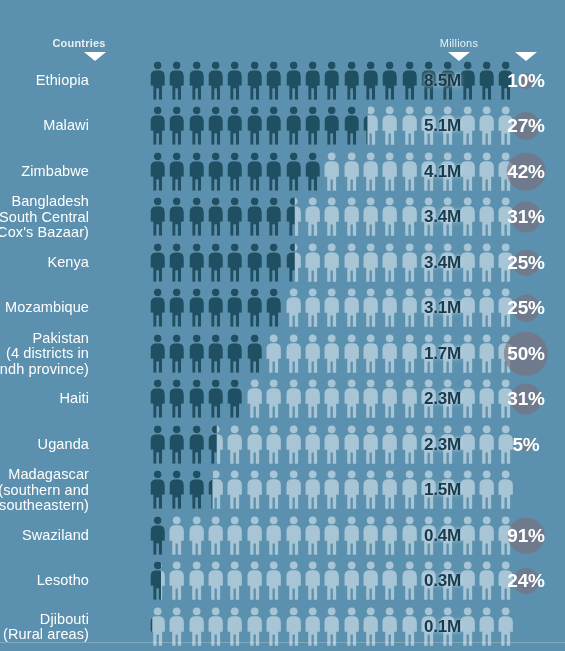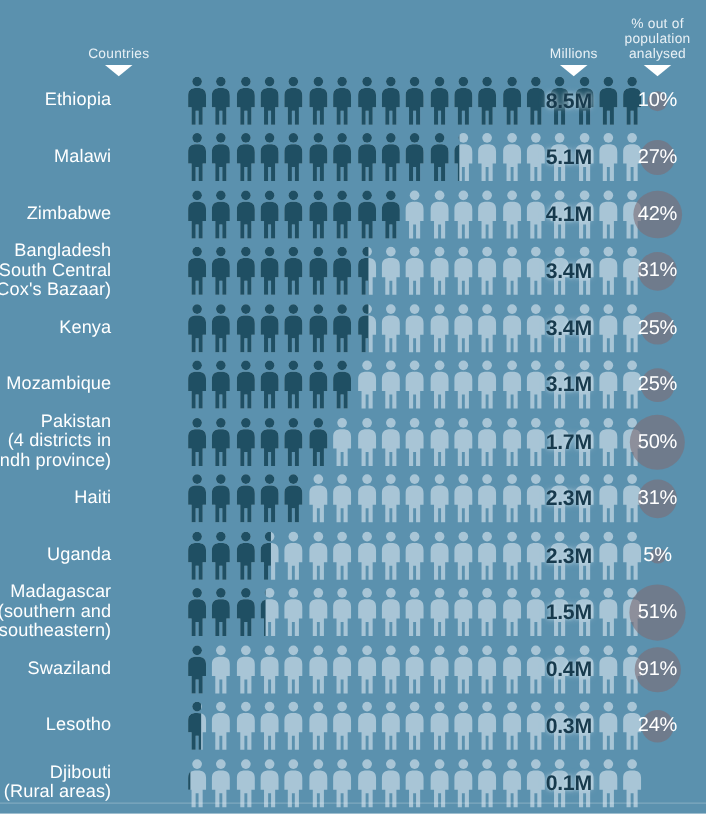--- a/index.html
+++ b/index.html
@@ -28,21 +28,21 @@
   }
   .hdr-label {
     position: absolute;
     color: #e8f0f5;
     font-size: 11px;
     line-height: 12px;
     text-align: center;
     letter-spacing: 0.2px;
     white-space: pre-line;
   }
-  .hdr-countries { left: 55px; top: 37px; width: 80px; }
+  .hdr-countries { left: 39px; top: 37px; width: 80px; font-weight: bold; }
   .hdr-millions  { left: 430px; top: 37px; width: 58px; }
   .hdr-percent   { left: 492px; top: 13px; width: 68px; }
   .tri {
     position: absolute;
     width: 0; height: 0;
     border-left: 11px solid transparent;
     border-right: 11px solid transparent;
     border-top: 9px solid #ffffff;
   }
   .tri-countries { left: 84px; top: 52px; }
@@ -89,21 +89,21 @@
     height: 40px;
     flex: 0 0 auto;
   }
   .fig svg { display: block; width: 100%; height: 100%; }
   .millions {
     position: absolute;
     left: 424px;
     top: 50%;
     transform: translateY(-50%);
     width: 62px;
-    text-align: center;
+    text-align: left;
     color: #173a4d;
     font-size: 17px;
     font-weight: bold;
     letter-spacing: -0.2px;
     text-shadow: 0 0 3px rgba(200,222,234,0.75), 0 0 6px rgba(200,222,234,0.6);
   }
   .pct-wrap {
     position: absolute;
     left: 492px;
     top: 0;
@@ -118,22 +118,22 @@
     left: 50%;
     top: 50%;
     transform: translate(-50%, -50%);
     border-radius: 50%;
     background: #7c6e78;
     opacity: 0.62;
   }
   .pct-label {
     position: relative;
     color: #ffffff;
-    font-size: 16px;
-    font-weight: normal;
+    font-size: 19px;
+    font-weight: bold;
     letter-spacing: -0.2px;
   }
   .footer-rule {
     position: absolute;
     left: 0;
     bottom: 8px;
     width: 565px;
     height: 1px;
     background: rgba(255,255,255,0.22);
   }
@@ -143,23 +143,20 @@
 
 <div id="infographic">
 
   <div class="header">
     <div class="hdr-label hdr-countries">Countries</div>
     <div class="tri tri-countries"></div>
 
     <div class="hdr-label hdr-millions">Millions</div>
     <div class="tri tri-millions"></div>
 
-    <div class="hdr-label hdr-percent">% out of
-population
-analysed</div>
     <div class="tri tri-percent"></div>
   </div>
 
   <div class="rows" id="rows-container">
       <div class="row">
         <div class="country">Ethiopia</div>
         <div class="pictos">
           <div class="fig">
             <svg viewBox="0 0 100 206" preserveAspectRatio="none">
               <defs>
@@ -3057,24 +3054,20 @@
                 </clipPath>
               </defs>
               <g fill="#a8c5d6">
                 <circle cx="50" cy="22" r="20"></circle>
                 <path d="M50 48 C 22 48, 13 58, 13 80 L 13 128 L 27 128 L 27 200 L 44 200 L 44 142 L 56 142 L 56 200 L 73 200 L 73 128 L 87 128 L 87 80 C 87 58, 78 48, 50 48 Z"></path>
               </g>
             </svg>
           </div>
         </div>
         <div class="millions">1.5M</div>
-        <div class="pct-wrap">
-          <div class="pct-circle" style="width: 45px; height: 45px; background: rgb(124, 110, 120);"></div>
-          <div class="pct-label">51%</div>
-        </div>
       </div>
       <div class="row">
         <div class="country">Swaziland</div>
         <div class="pictos">
           <div class="fig">
             <svg viewBox="0 0 100 206" preserveAspectRatio="none">
               <defs>
                 <clipPath id="clip1000-889">
                   <rect x="0" y="0" width="88.8888888888889" height="206"></rect>
                 </clipPath>

